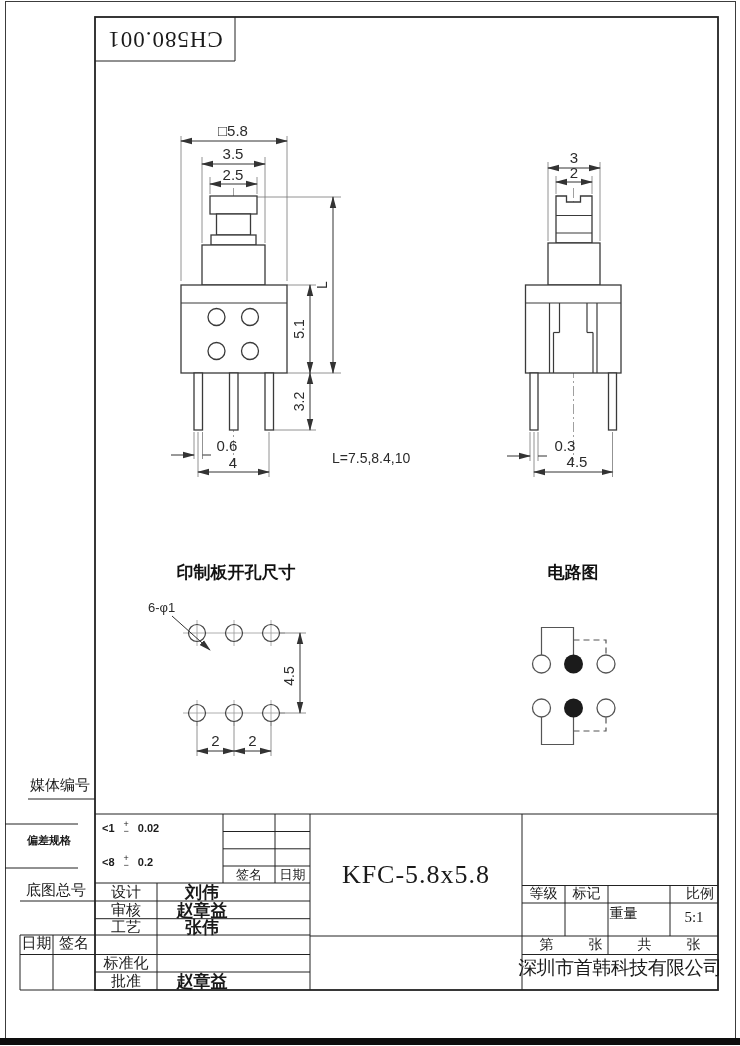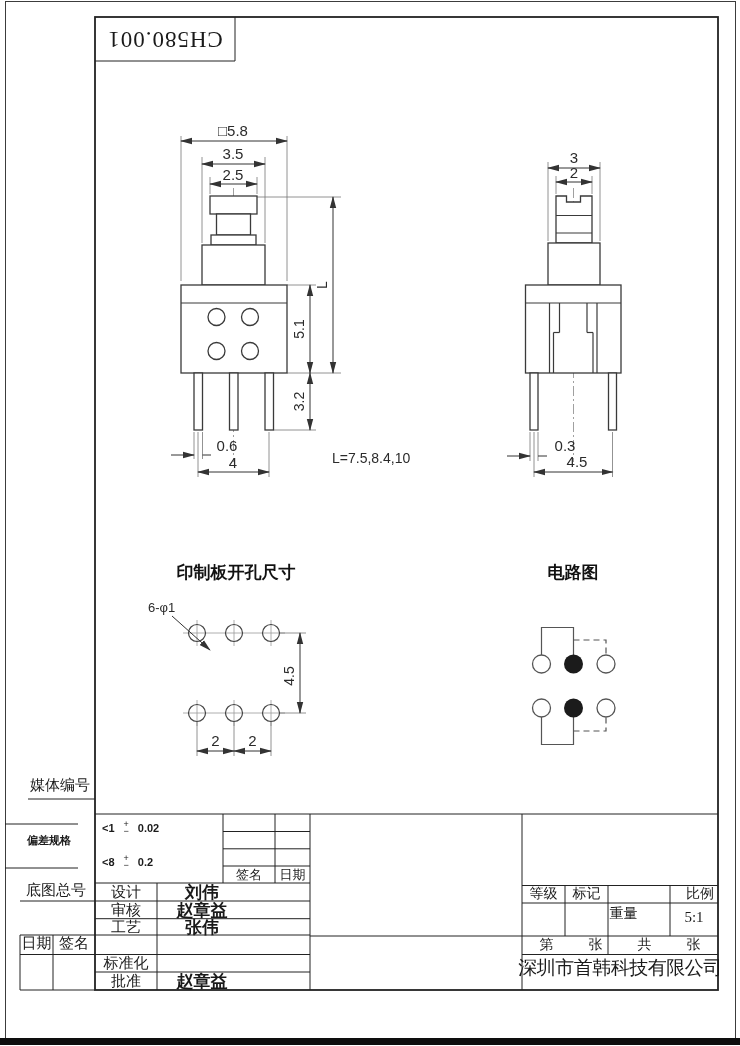--- a/index.html
+++ b/index.html
@@ -273,20 +273,21 @@
   <div class="cell name12" style="left:157px;top:901px;width:90px;height:18px;">赵章益</div>
   <div class="cell serif15" style="left:95px;top:919px;width:62px;height:17px;">工艺</div>
   <div class="cell name12" style="left:157px;top:919px;width:90px;height:17px;">张伟</div>
   <div class="cell serif15" style="left:95px;top:936px;width:62px;height:18px;"></div>
   <div class="cell serif15" style="left:95px;top:954px;width:62px;height:18px;">标准化</div>
   <div class="cell name12" style="left:157px;top:954px;width:90px;height:18px;"></div>
   <div class="cell serif15" style="left:95px;top:972px;width:62px;height:18px;">批准</div>
   <div class="cell name12" style="left:157px;top:972px;width:90px;height:18px;">赵章益</div>
 
   <div class="cell title-box" style="left:310px;top:814px;width:212px;height:122px;">
+    <span class="part-no">KFC-5.8x5.8</span>
   </div>
 
   <div class="cell serif14" style="left:522px;top:885px;width:43px;height:18px;">等级</div>
   <div class="cell serif14" style="left:565px;top:885px;width:43px;height:18px;">标记</div>
   <div class="cell serif14" style="left:588px;top:885px;width:71px;height:18px;margin-top:20px;">重量</div>
   <div class="cell serif14" style="left:670px;top:885px;width:60px;height:18px;">比例</div>
   <div class="cell serif15" style="left:670px;top:903px;width:48px;height:28px;">5:1</div>
 
   <div class="cell sheet-row" style="left:522px;top:936px;width:196px;height:18px;">
     <span>第</span>

